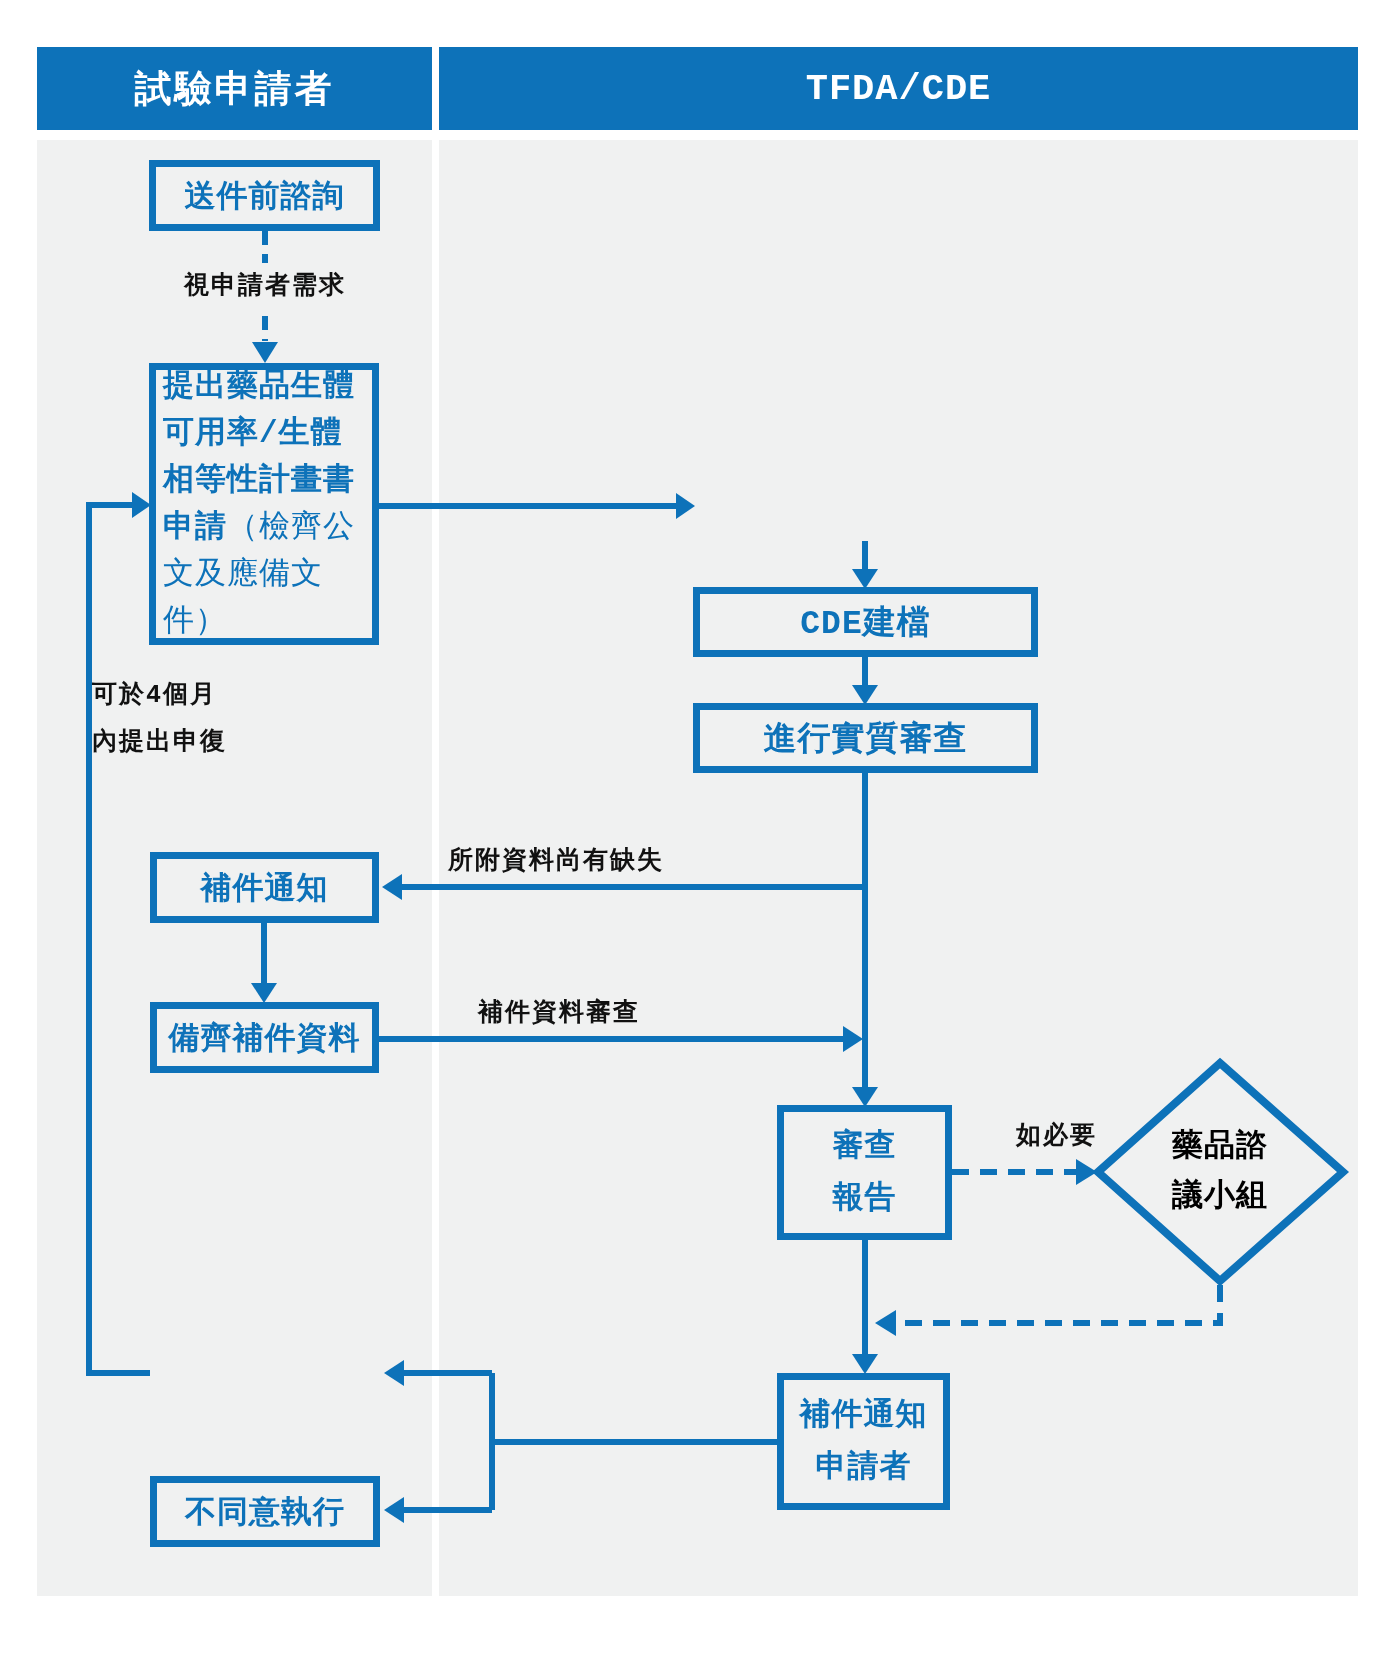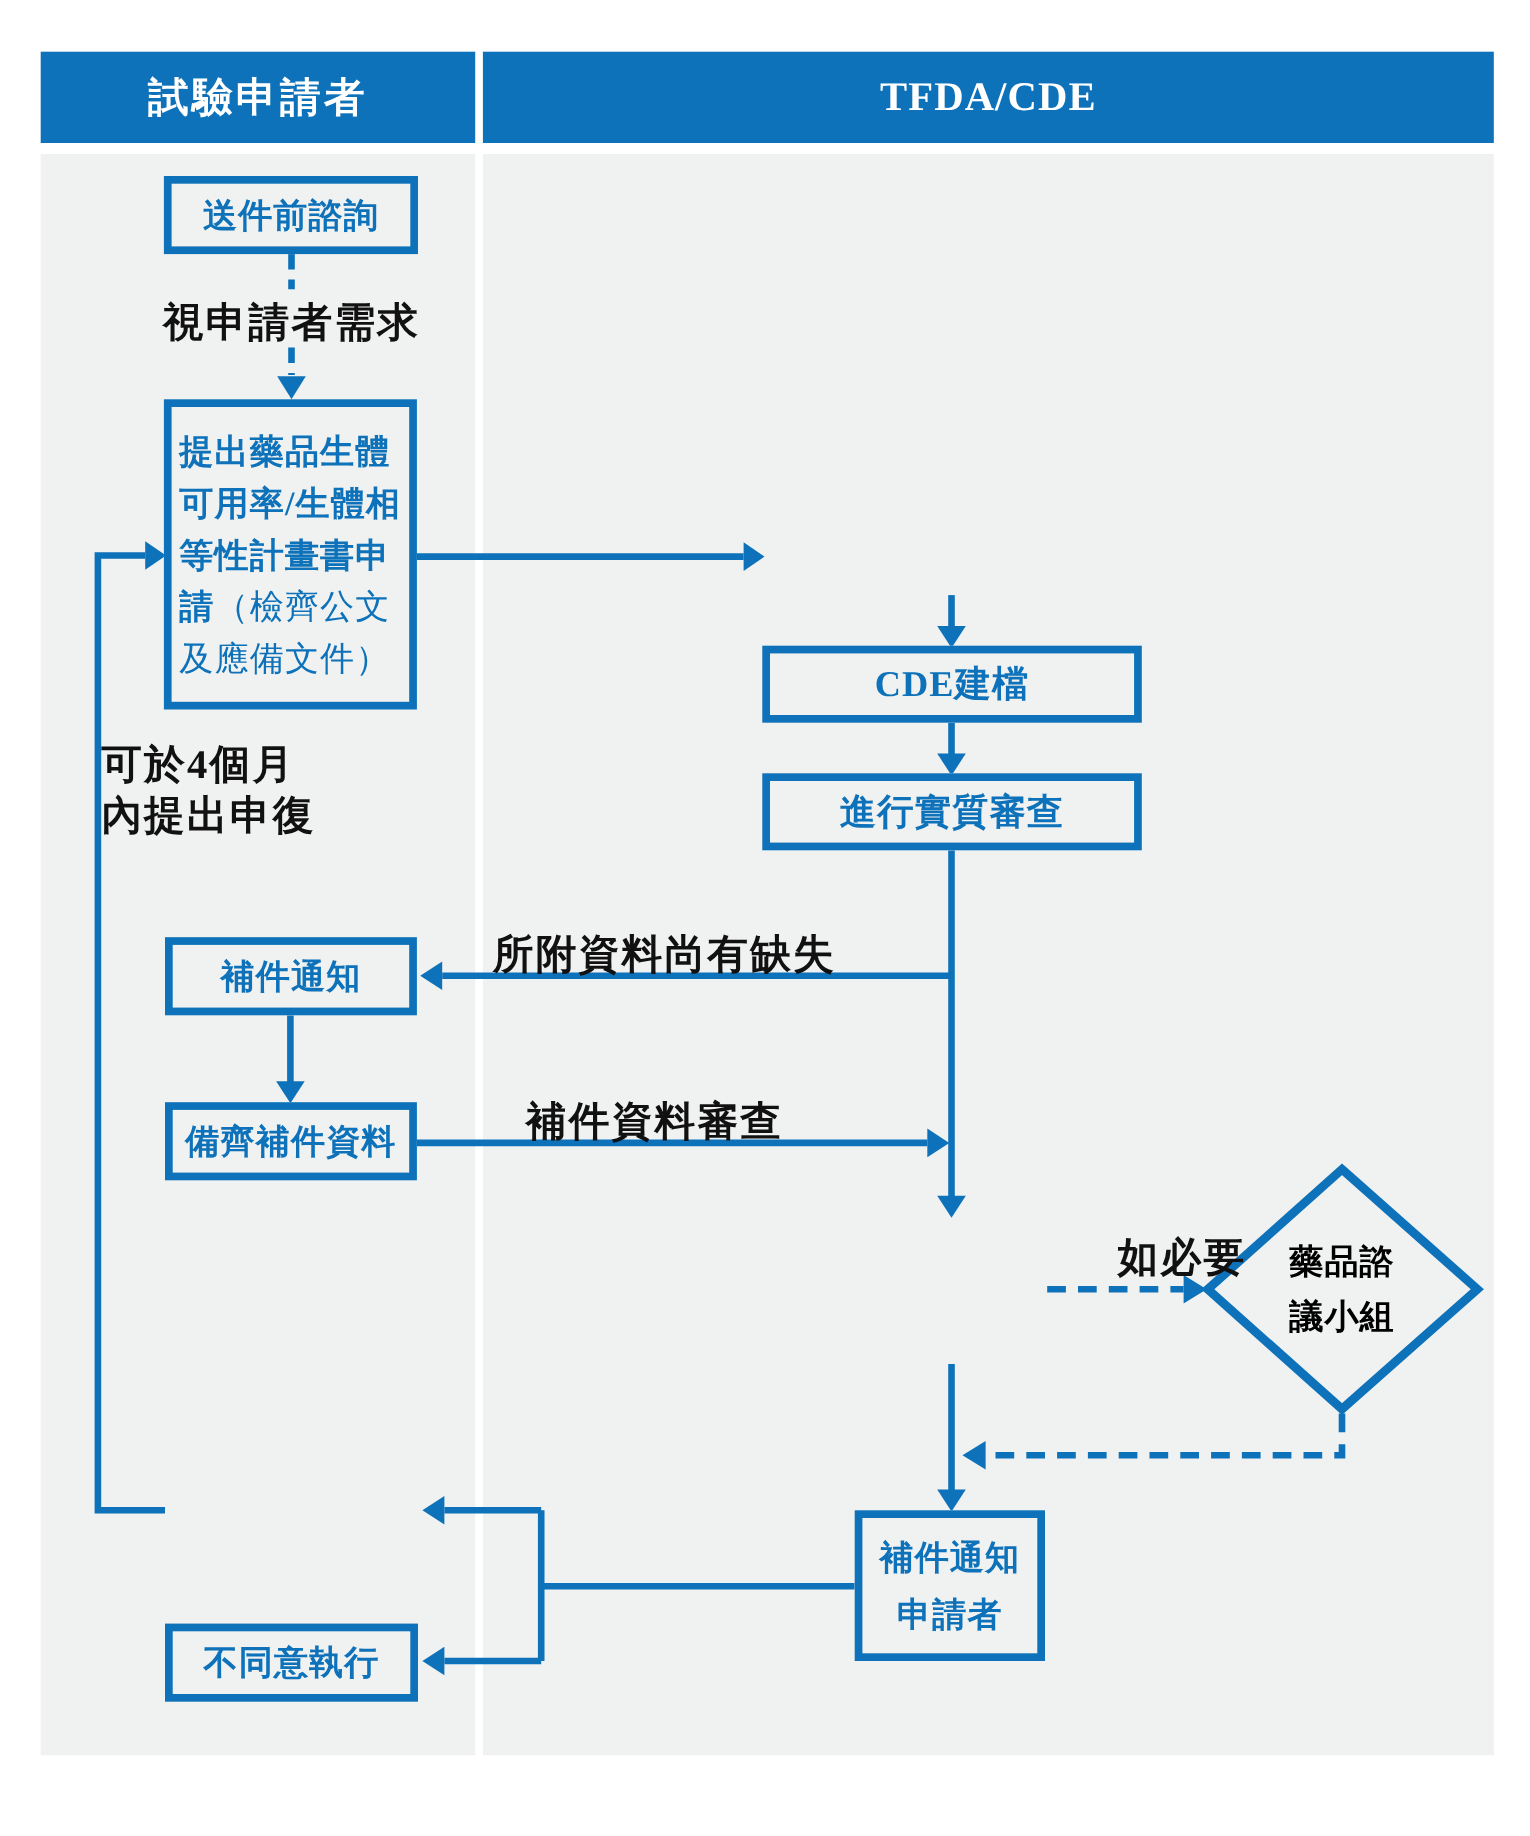--- a/index.html
+++ b/index.html
@@ -1,18 +1,18 @@
 <!DOCTYPE html>
 <html><head>
 <meta charset="utf-8">
 <style>
   html,body{margin:0;padding:0;background:#ffffff;}
   .canvas{
     position:relative;width:1391px;height:1596px;background:#ffffff;overflow:hidden;
-    font-family:Liberation Serif, serif;
+    font-family:Liberation Mono, monospace;
   }
   .col-header{
     position:absolute;top:47px;height:83px;background:#0D72B9;color:#ffffff;
     display:flex;align-items:center;justify-content:center;
     font-size:37px;font-weight:bold;letter-spacing:3px;
   }
   .col-body{position:absolute;top:140px;height:1492px;background:#F0F1F1;}
   .node{
     position:absolute;box-sizing:border-box;border:7px solid #0D72B9;background:#F0F1F1;
     color:#0D72B9;font-weight:bold;display:flex;align-items:center;justify-content:center;
@@ -20,21 +20,21 @@
   }
   .node.pre{white-space:pre-line;line-height:52px;}
   .bigbox{
     position:absolute;box-sizing:border-box;border:7px solid #0D72B9;background:#F0F1F1;
     color:#0D72B9;font-size:31px;line-height:47px;display:flex;align-items:center;
     padding:0 7px;letter-spacing:1px;
   }
   .bigbox .seg-bold{font-weight:bold;}
   .bigbox .seg-normal{font-weight:normal;}
   .flabel{
-    position:absolute;color:#111111;font-weight:bold;font-size:37px;letter-spacing:2px;
+    position:absolute;color:#111111;font-weight:bold;font-size:25px;letter-spacing:2px;
   }
   .flabel.pre{white-space:pre-line;line-height:47px;}
   .flabel.center{text-align:center;}
   .dtext{
     position:absolute;color:#000000;font-weight:bold;font-size:31px;letter-spacing:1px;
     white-space:pre-line;line-height:50px;text-align:center;
   }
   svg.wires{position:absolute;left:0;top:0;pointer-events:none;}
   .wire{stroke:#0D72B9;stroke-width:6;fill:none;}
   .wire.dash{stroke-dasharray:14 9;}
@@ -130,20 +130,22 @@
 
 
   <div class="node" style="left:693px;top:587px;width:345px;height:70px;font-size:33px;">
     <span>CDE建檔</span>
   </div>
 
   <div class="node" style="left:693px;top:703px;width:345px;height:70px;font-size:33px;">
     <span>進行實質審查</span>
   </div>
 
+  <div class="node pre" style="left:777px;top:1105px;width:175px;height:135px;">審查
+報告</div>
 
   <div class="dtext" style="left:1120px;top:1122px;width:200px;">藥品諮
 議小組</div>
 
   <div class="node pre" style="left:777px;top:1373px;width:173px;height:137px;">補件通知
 申請者</div>
 
   <div class="flabel" style="left:448px;top:843px;">所附資料尚有缺失</div>
 
   <div class="flabel" style="left:478px;top:995px;">補件資料審查</div>

